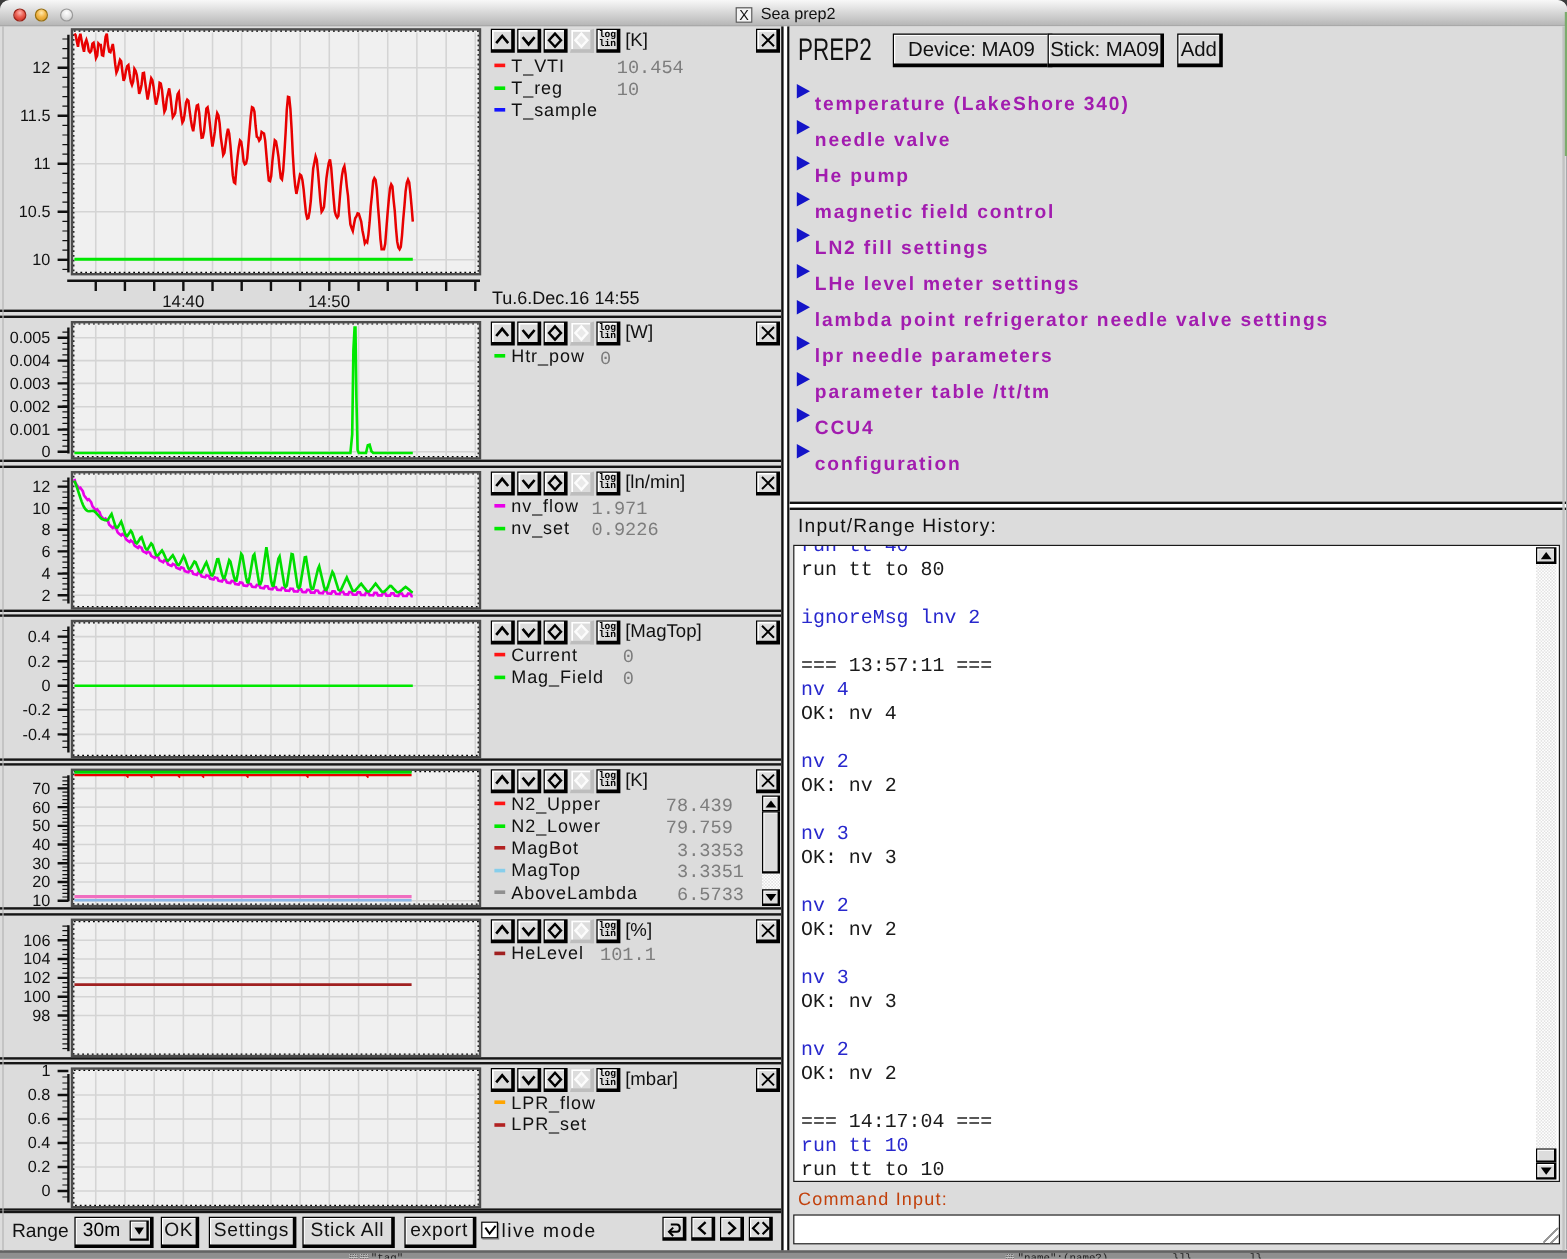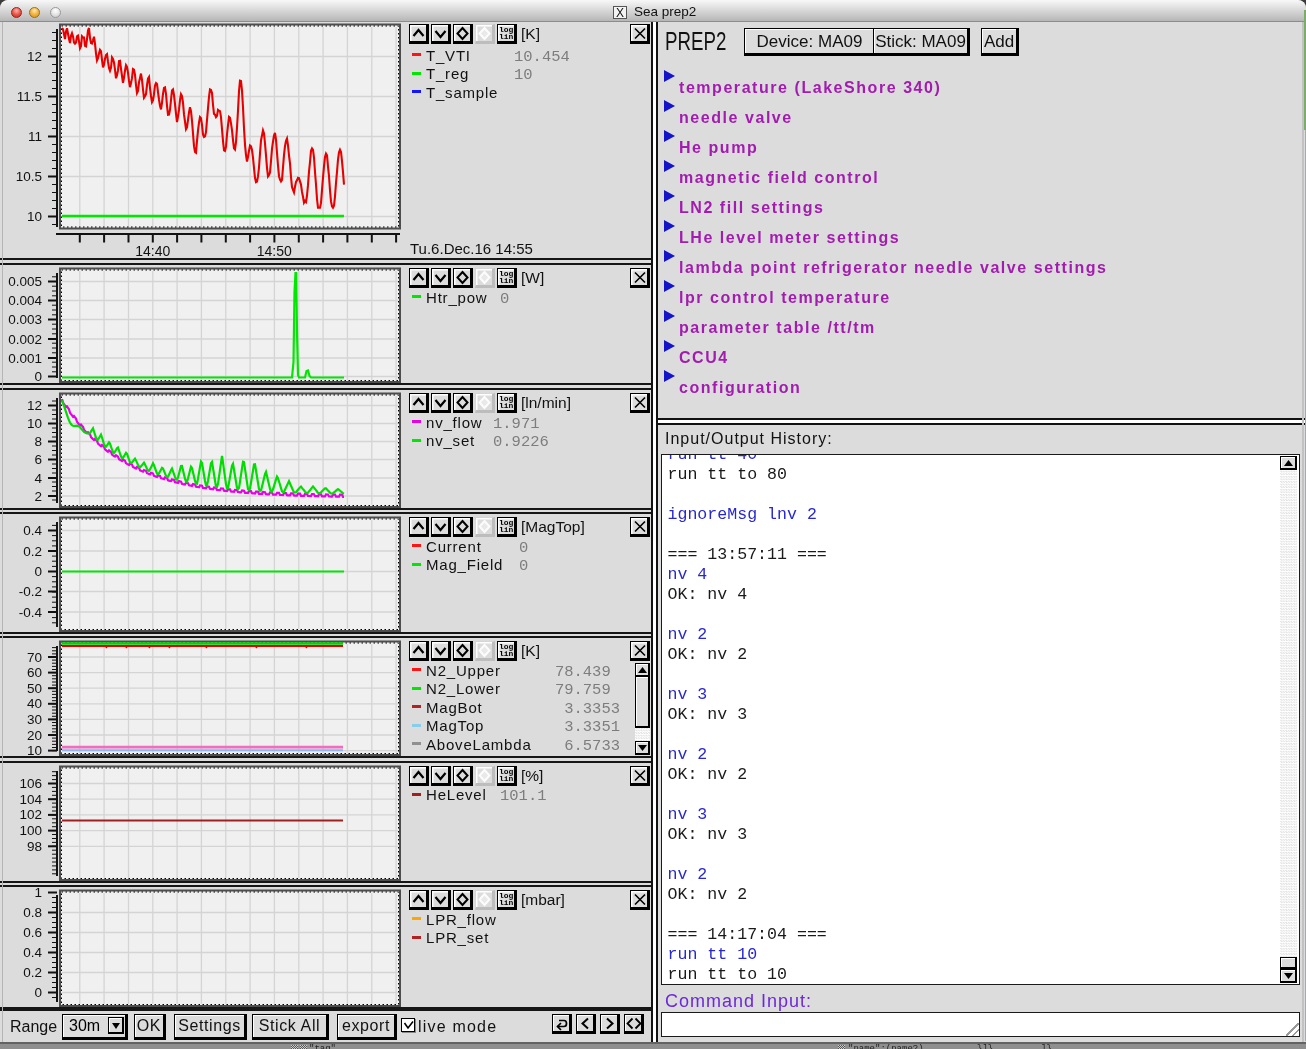--- a/index.html
+++ b/index.html
@@ -66,21 +66,21 @@
   border:1px solid #000; border-right-width:2px; border-bottom-width:2px;
   box-shadow:inset 1px 1px 0 #fff; }
 .sbbtn svg { position:absolute; left:0; top:0; }
 #iosb .sbbtn { width:17px; }
 .sbthumb { position:absolute; left:0; width:15px; background:#dcdcdc;
   border:1px solid #000; border-right-width:2px; border-bottom-width:2px;
   box-shadow:inset 1px 1px 0 #fff; }
 #iosb .sbthumb { width:17px; }
 .sb { position:absolute; background:conic-gradient(#e3e3e3 25%, #fff 0 50%, #e3e3e3 0 75%, #fff 0);
   background-size:2.6px 2.6px; }
-#cilabel { position:absolute; left:7px; top:969px; font-size:18px; color:#6d28d9; letter-spacing:1px; }
+#cilabel { position:absolute; left:7px; top:969px; font-size:15px; color:#c2410c; letter-spacing:1px; }
 #cibox { position:absolute; left:2.5px; top:990px; width:639.5px; height:25px; background:#fff;
   border:1.5px solid #1a1a1a; }
 #grip { position:absolute; right:0; bottom:0; width:13px; height:13px;
   background:linear-gradient(135deg, transparent 45%, #999 45%, #999 55%, transparent 55%, transparent 70%, #999 70%, #999 80%, transparent 80%); }
 #bottombar { position:absolute; left:0; top:1009px; width:651px; height:32px; background:#dcdcdc;
   border-top:2px solid #161616; }
 .bb { position:absolute; top:3px; height:26px; background:#dcdcdc; border:1px solid #000;
   border-right-width:3px; border-bottom-width:3px; box-shadow:inset 1px 1px 0 #fff;
   font-size:16px; color:#111; text-align:center; line-height:22px; letter-spacing:0.6px; }
 #rangelbl { position:absolute; left:10px; top:7px; font-size:16px; color:#111; }
@@ -959,36 +959,36 @@
       <div class="ti" style="top:188px">
         <span class="tri"></span>
         <span class="tit">LHe level meter settings</span>
       </div>
       <div class="ti" style="top:218px">
         <span class="tri"></span>
         <span class="tit">lambda point refrigerator needle valve settings</span>
       </div>
       <div class="ti" style="top:248px">
         <span class="tri"></span>
-        <span class="tit">lpr control temperature</span>
+        <span class="tit">lpr needle parameters</span>
       </div>
       <div class="ti" style="top:278px">
         <span class="tri"></span>
         <span class="tit">parameter table /tt/tm</span>
       </div>
       <div class="ti" style="top:308px">
         <span class="tri"></span>
         <span class="tit">CCU4</span>
       </div>
       <div class="ti" style="top:338px">
         <span class="tri"></span>
         <span class="tit">configuration</span>
       </div>
     <div id="iodiv"></div>
-    <div id="iolabel">Input/Output History:</div>
+    <div id="iolabel">Input/Range History:</div>
     <div id="iobox">
       <div id="iotext">
           <div class="hl hb">run tt 40</div>
           <div class="hl">run tt to 80</div>
           <div class="hl">&nbsp;</div>
           <div class="hl hb">ignoreMsg lnv 2</div>
           <div class="hl">&nbsp;</div>
           <div class="hl">=== 13:57:11 ===</div>
           <div class="hl hb">nv 4</div>
           <div class="hl">OK: nv 4</div>

